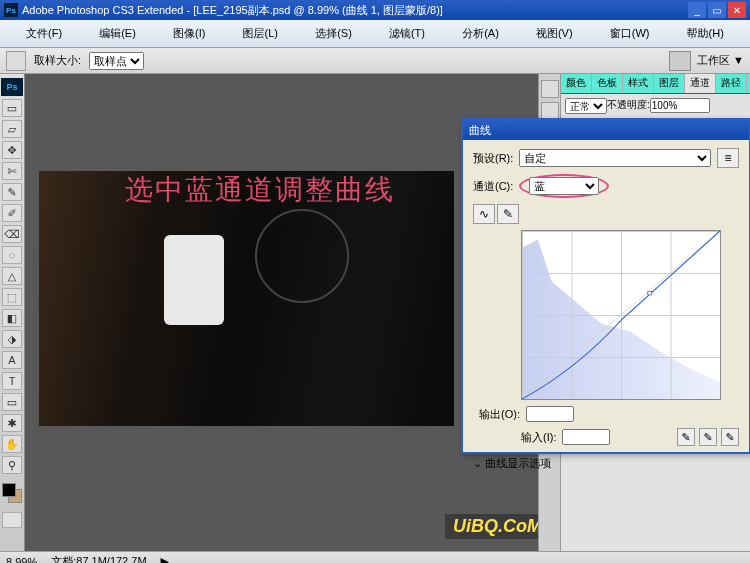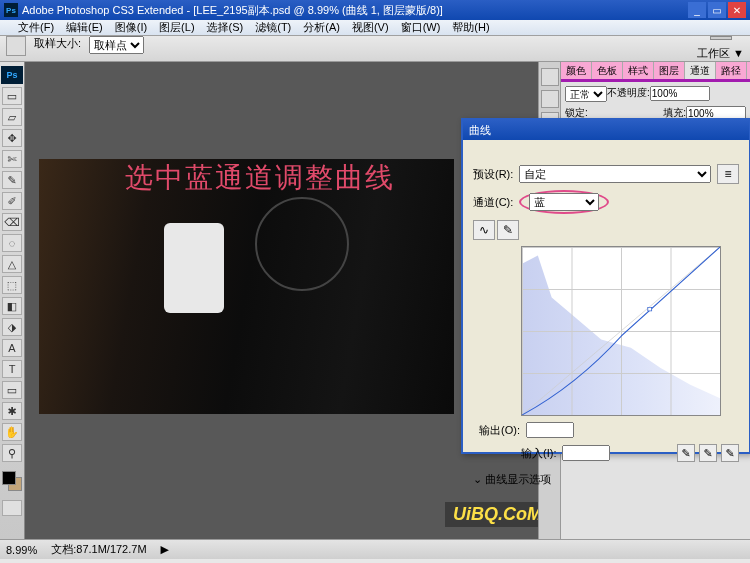--- a/index.html
+++ b/index.html
@@ -2,57 +2,57 @@
 <html><head>
 <meta charset="utf-8">
 <style>
 * { margin: 0; padding: 0; box-sizing: border-box; font-family: "Microsoft YaHei", sans-serif; }
 body { width: 750px; height: 563px; overflow: hidden; background: #e8e8e8; position: relative; }
 .titlebar { height: 20px; background: linear-gradient(#2a5ec4, #1048b0); color: #fff; display: flex; align-items: center; padding: 0 4px; font-size: 11px; }
 .titlebar .ps-icon { width: 14px; height: 14px; background: #001e36; color: #31a8ff; font-size: 8px; font-weight: bold; display: flex; align-items: center; justify-content: center; margin-right: 4px; }
 .titlebar .win-btns { margin-left: auto; display: flex; gap: 2px; }
 .titlebar .win-btn { width: 18px; height: 16px; background: #3a6ed4; display: flex; align-items: center; justify-content: center; font-size: 10px; cursor: pointer; }
 .titlebar .win-close { background: #e04343; }
-.menubar { height: 16px; background: linear-gradient(#eef3f9, #d9e3f0); display: flex; align-items: center; font-size: 11px; padding: 0 12px; border-bottom: 1px solid #a0a0a0; }
+.menubar { height: 28px; background: linear-gradient(#eef3f9, #d9e3f0); display: flex; align-items: center; font-size: 11px; padding: 0 20px; border-bottom: 1px solid #a0a0a0; justify-content: space-between; }
 .menubar .menu-item { padding: 2px 6px; cursor: pointer; }
-.optionbar { height: 26px; background: linear-gradient(#e9e9e9, #d6d6d6); border-bottom: 1px solid #999; display: flex; padding: 0 6px; font-size: 11px; gap: 8px; }
+.optionbar { height: 26px; background: linear-gradient(#e9e9e9, #d6d6d6); border-bottom: 1px solid #999; display: flex; align-items: center; padding: 0 6px; font-size: 11px; gap: 8px; }
 .optionbar .tool-ico { width: 20px; height: 20px; background: #ddd; border: 1px solid #999; }
 .optionbar select { font-size: 11px; height: 18px; }
-.optionbar .right { margin-left: auto; display: flex; align-items: center; gap: 6px; flex-direction: column; }
+.optionbar .right { margin-left: auto; display: flex; align-items: center; gap: 6px; }
 .optionbar .brush-btn { width: 22px; height: 20px; background: #ccc; border: 1px solid #888; }
 .workspace { display: flex; height: 477px; position: relative; }
 .toolbar { width: 25px; background: linear-gradient(#dfdfdf, #c8c8c8); border-right: 1px solid #888; display: flex; flex-direction: column; align-items: center; padding-top: 4px; gap: 3px; }
 .toolbar .ps-badge { width: 22px; height: 18px; background: #001e36; color: #31a8ff; font-size: 9px; font-weight: bold; display: flex; align-items: center; justify-content: center; }
 .toolbar .tool { width: 20px; height: 18px; background: #e0e0e0; border: 1px solid #aaa; cursor: pointer; font-size: 11px; display: flex; align-items: center; justify-content: center; color: #333; }
 .toolbar .swatch { width: 20px; height: 20px; margin-top: 6px; position: relative; }
 .toolbar .sw-f { width: 14px; height: 14px; background: #000; border: 1px solid #888; position: absolute; top: 0; left: 0; }
 .toolbar .sw-b { width: 14px; height: 14px; background: #c4a67a; border: 1px solid #888; position: absolute; bottom: 0; right: 0; }
 .toolbar .qmask { width: 20px; height: 16px; background: #e0e0e0; border: 1px solid #aaa; margin-top: 6px; }
 .canvas-area { flex: 1; background: #585858; position: relative; overflow: hidden; }
 .canvas-area .placeholder-img { position: absolute; top: 97px; left: 14px; width: 415px; height: 255px; background: linear-gradient(100deg, #3a2818 0%, #1a1410 25%, #0c0c0c 50%, #141414 75%, #0a0a0a 100%); }
 .canvas-area .placeholder-img::before { content: ""; position: absolute; left: 30%; top: 25%; width: 60px; height: 90px; background: #e8e8e8; border-radius: 6px; }
 .canvas-area .placeholder-img::after { content: ""; position: absolute; left: 52%; top: 15%; width: 90px; height: 90px; border: 2px solid #444; border-radius: 50%; }
 .annotation { position: absolute; top: 97px; left: 100px; font-size: 28px; color: #e04a6a; font-weight: 400; letter-spacing: 2px; }
 .watermark { position: absolute; bottom: 12px; right: 10px; font-size: 18px; font-weight: bold; font-style: italic; color: #fde047; background: rgba(40,40,40,0.6); padding: 2px 8px; }
 .statusbar { height: 20px; background: linear-gradient(#e4e4e4, #cfcfcf); border-top: 1px solid #999; display: flex; align-items: center; font-size: 11px; padding: 0 6px; gap: 14px; }
 .right-panels { width: 190px; background: #d6d6d6; border-left: 1px solid #999; display: flex; flex-direction: column; }
-.panel-tabs { height: 20px; display: flex; background: #f9a8d4; font-size: 10px; border-bottom: 3px solid #a21caf; }
+.panel-tabs { height: 20px; display: flex; background: #5eead4; font-size: 10px; border-bottom: 1px solid #a21caf; }
 .panel-tabs .tab { padding: 2px 5px; border-right: 1px solid #aaa; cursor: pointer; }
 .panel-tabs .tab.active { background: #e4e4e4; }
 .panel-body { flex: 1; background: #e2e2e2; font-size: 10px; padding: 4px; }
 .panel-body .row { display: flex; align-items: flex-start; gap: 0; height: 20px; }
 .panel-body select { font-size: 10px; height: 16px; }
 .panel-body input[type=text] { width: 60px; font-size: 10px; height: 15px; }
 .well { position: absolute; right: 190px; top: 0; width: 22px; height: 477px; background: #cfcfcf; border-left: 1px solid #999; display: flex; flex-direction: column; align-items: center; padding-top: 6px; gap: 4px; }
 .well .wb { width: 18px; height: 18px; background: #ddd; border: 1px solid #999; }
 
 
 .curves { position: absolute; left: 461px; top: 118px; width: 290px; height: 336px; background: #ece9d8; border: 2px solid #2a5ec4; box-shadow: 2px 2px 6px rgba(0,0,0,0.3); z-index: 50; font-size: 11px; }
 .curves .dlg-title { height: 20px; background: linear-gradient(#2a5ec4, #1048b0); color: #fff; display: flex; align-items: center; padding: 0 6px; }
-.curves .dlg-body { padding: 24px 10px; }
+.curves .dlg-body { padding: 8px 10px; }
 .curves .dlg-row { display: flex; align-items: center; gap: 6px; margin-bottom: 6px; }
 .curves select { font-size: 11px; height: 18px; }
 .curves .preset-sel { flex: 1; }
 .curves .chan-sel { width: 70px; }
 .curves .circled { border: 2px solid #e04a8a; border-radius: 50%; padding: 1px 8px; }
 .curves .mode-btns { display: flex; gap: 2px; }
 .curves .mode-btn { width: 22px; height: 20px; border: 1px solid #999; background: #eee; display: flex; align-items: center; justify-content: center; font-size: 12px; }
 .curves .curve-box { width: 200px; height: 170px; margin-left: 48px; background: #fff; border: 1px solid #888; position: relative; }
 .curves .histo { position: absolute; inset: 0; background: linear-gradient(90deg, #c8d0f0 0%, #d4dbf5 35%, #dde3f8 60%, #eef1fc 100%); clip-path: polygon(0 100%, 0 10%, 8% 5%, 15% 30%, 25% 40%, 40% 55%, 55% 60%, 70% 72%, 85% 82%, 100% 90%, 100% 100%); }
 .curves .grid { position: absolute; inset: 0; background-image: linear-gradient(#ccc 1px, transparent 1px), linear-gradient(90deg, #ccc 1px, transparent 1px); background-size: 25% 25%; }

